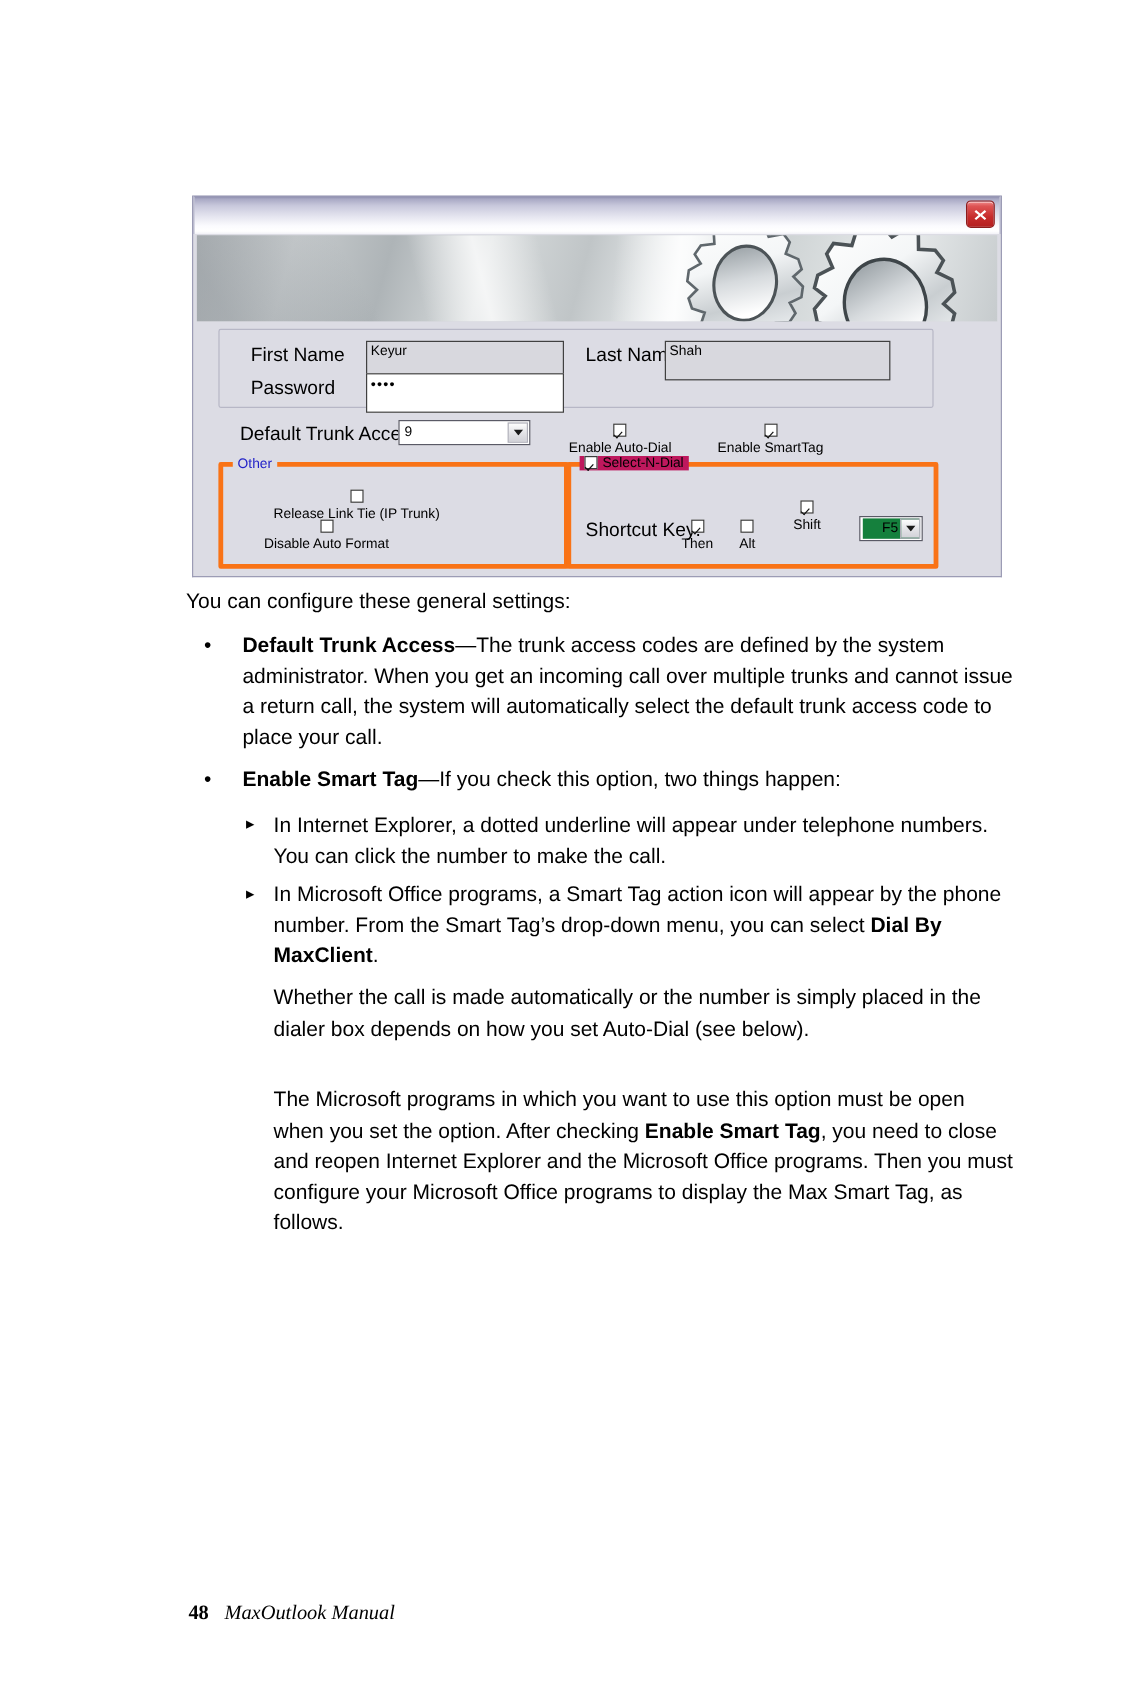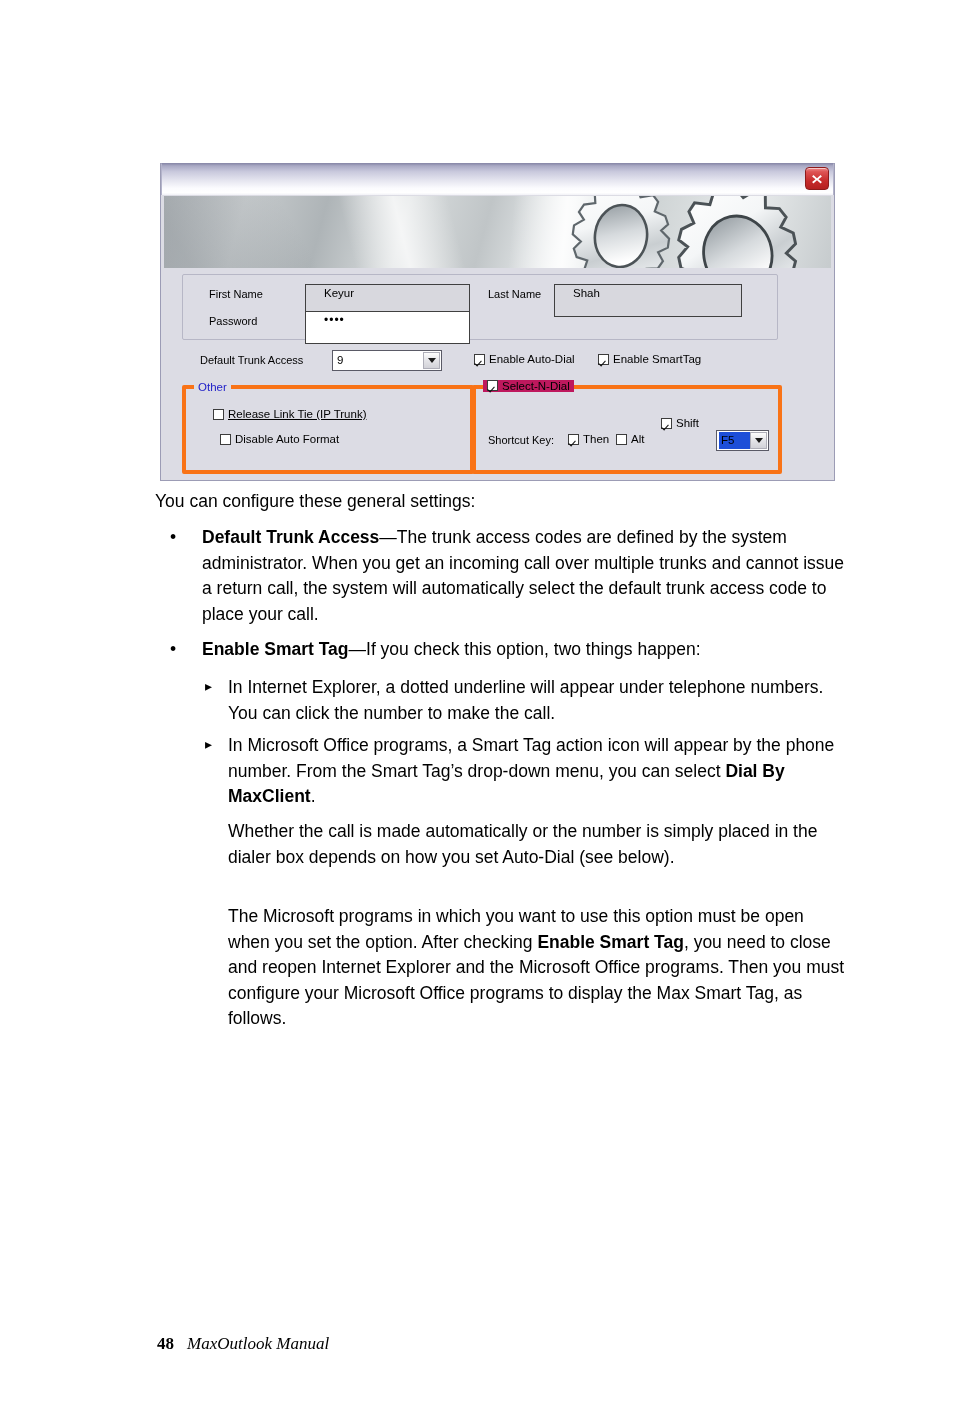--- a/index.html
+++ b/index.html
@@ -95,32 +95,32 @@
   .panel {
     position: absolute;
     background: #dcdce4;
     border: 1px solid #b7b7c6;
     border-radius: 2px;
   }
   .panel.names { left: 18px; top: 6px; right: 53px; height: 64px; }
 
   .fld-label {
     position: absolute;
-    font-size: 11px;
+    font-size: 16px;
     color: #000;
     white-space: nowrap;
   }
   .textbox {
     position: absolute;
     border: 1px solid #404040;
     background: #ffffff;
     font-size: 11.5px;
     color: #000;
     line-height: 17px;
-    padding: 0 0 0 18px;
+    padding: 0 0 0 3px;
     box-sizing: border-box;
     height: 33px;
     overflow: hidden;
     white-space: nowrap;
   }
   .textbox.readonly { background: #d8d8de; }
 
   .dots { letter-spacing: 1px; font-size: 12px; line-height: 17px; }
   .combo {
     position: absolute;
@@ -138,34 +138,35 @@
   .combo .arrowbtn {
     position: absolute;
     right: 1px; top: 1px;
     width: 17px; height: 17px;
     background: linear-gradient(to bottom, #fdfdfd, #e3e3e7 52%, #d2d2d8);
     border: 1px solid #aeaeb8;
     box-sizing: border-box;
     display: flex; align-items: center; justify-content: center;
   }
   .combo.sel-gray .selvalue {
-    background: #1d4ed8;
-    padding: 0 18px 0 2px;
+    background: #15803d;
+    padding: 0 18px 0 16px;
     display: inline-block;
     line-height: 17px;
     margin-left: -2px;
   }
 
   .chk {
     position: absolute;
     display: flex;
     align-items: center;
     gap: 4px;
     font-size: 11.5px;
     white-space: nowrap;
+    flex-direction: column;
   }
   .box {
     width: 11px; height: 11px;
     border: 1px solid #3c3c3c;
     background: #fff;
     box-sizing: border-box;
     position: relative;
     flex: none;
   }
   .box.checked::after {
@@ -340,21 +341,21 @@
         <span class="box checked"></span>
         <span>Enable Auto-Dial</span>
       </div>
       <div class="chk" style="left:434px; top:85px;">
         <span class="box checked"></span>
         <span>Enable SmartTag</span>
       </div>
 
       <div class="group" style="left:18px; top:117px; width:284px; height:81px;">
         <span class="legend">Other</span>
-        <div class="chk" style="left:27px; top:19px;text-decoration:underline;">
+        <div class="chk" style="left:42px; top:19px;">
           <span class="box"></span>
           <span>Release Link Tie (IP Trunk)</span>
         </div>
         <div class="chk" style="left:34px; top:44px;">
           <span class="box"></span>
           <span>Disable Auto Format</span>
         </div>
       </div>
 
       <div class="group" style="left:308px; top:117px; width:302px; height:81px;">

